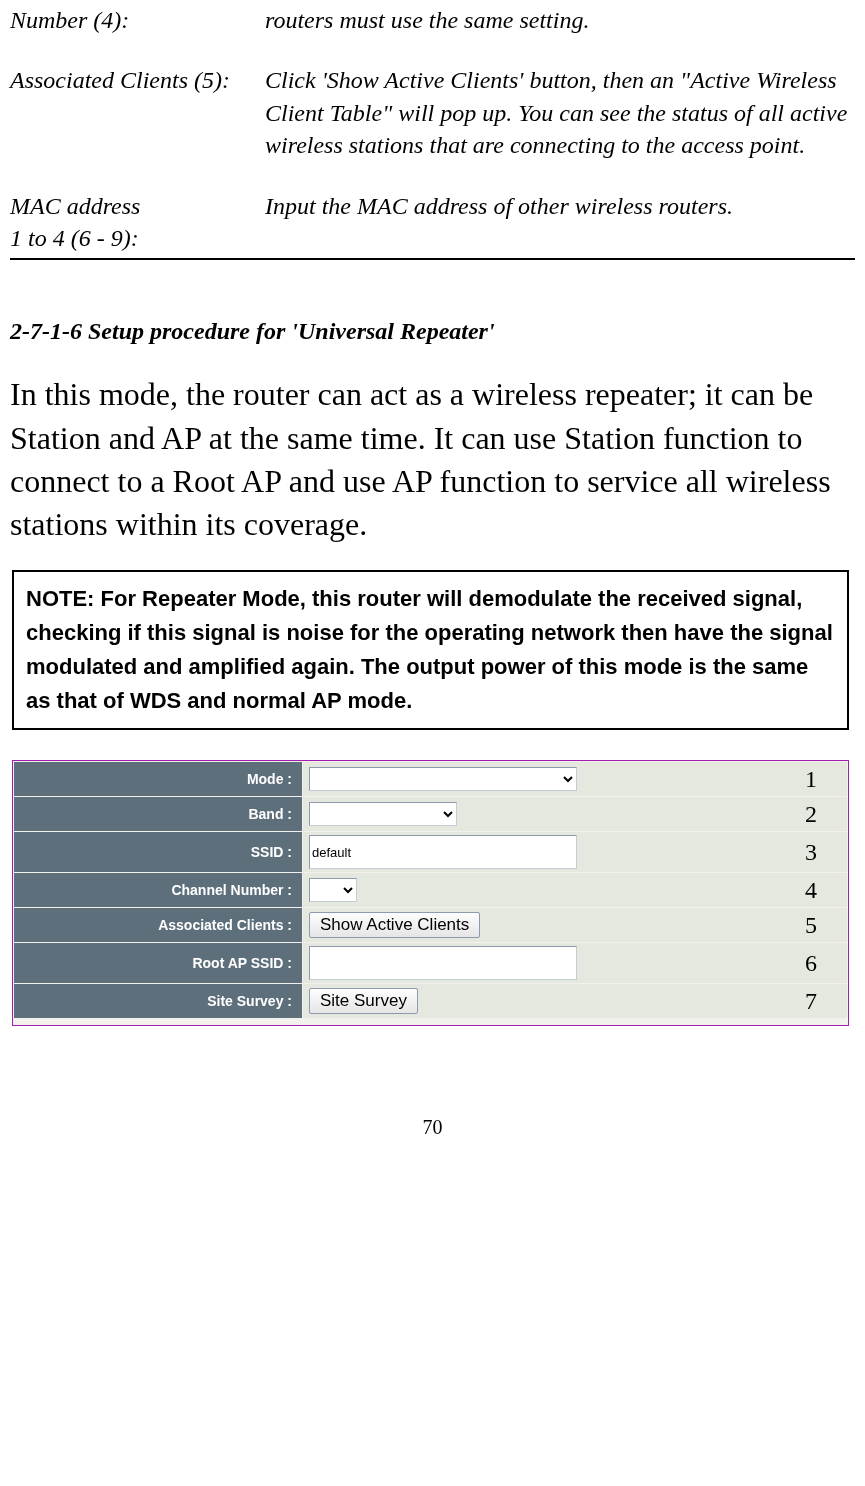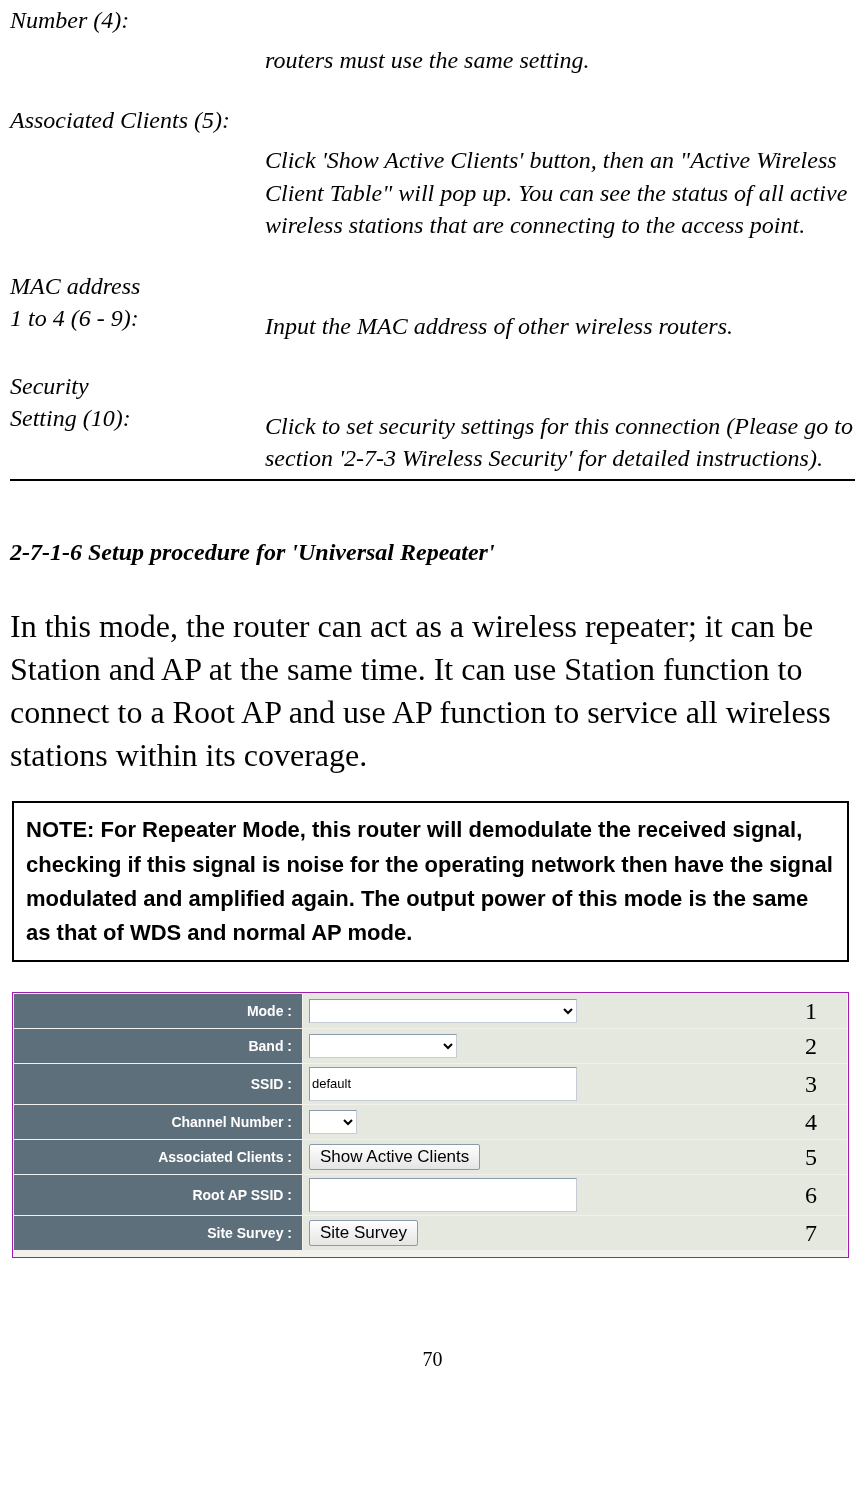--- a/index.html
+++ b/index.html
@@ -24,34 +24,33 @@
     display: flex;
     margin-bottom: 28px;
   }
   .defs .row:last-child { margin-bottom: 0; }
   .defs .term {
     width: 255px;
     flex: 0 0 255px;
   }
   .defs .defn {
     flex: 1;
-    margin-top: 40px;
   }
   .hr {
     border: 0;
     border-top: 2.5px solid #000;
     margin: 4px 0 0 0;
   }
 
   .section-heading {
     font-weight: bold;
     font-style: italic;
     font-size: 24px;
     margin-top: 58px;
-    margin-bottom: 39px;
+    margin-bottom: 28px;
   }
 
   .para {
     font-size: 32px;
     line-height: 1.35;
     margin-bottom: 24px;
   }
 
   .note-box {
     border: 2px solid #000;
@@ -161,25 +160,20 @@
     </div>
     <div class="row">
       <div class="term">Associated Clients (5):</div>
       <div class="defn">Click 'Show Active Clients' button, then an "Active Wireless Client Table" will pop up. You can see the status of all active wireless stations that are connecting to the access point.</div>
     </div>
     <div class="row">
       <div class="term" style="white-space:pre-line">MAC address
 1 to 4 (6 - 9):</div>
       <div class="defn">Input the MAC address of other wireless routers.</div>
     </div>
-    <div class="row" style="margin-bottom:0">
-      <div class="term" style="white-space:pre-line">Security
-Setting (10):</div>
-      <div class="defn">Click to set security settings for this connection (Please go to section '2-7-3 Wireless Security' for detailed instructions).</div>
-    </div>
   </div>
   <hr class="hr">
 
   <div class="section-heading">2-7-1-6 Setup procedure for 'Universal Repeater'</div>
 
   <div class="para">In this mode, the router can act as a wireless repeater; it can be Station and AP at the same time. It can use Station function to connect to a Root AP and use AP function to service all wireless stations within its coverage.</div>
 
   <div class="note-box">NOTE: For Repeater Mode, this router will demodulate the received signal, checking if this signal is noise for the operating network then have the signal modulated and amplified again. The output power of this mode is the same as that of WDS and normal AP mode.</div>
 
   <div class="settings-wrap">

